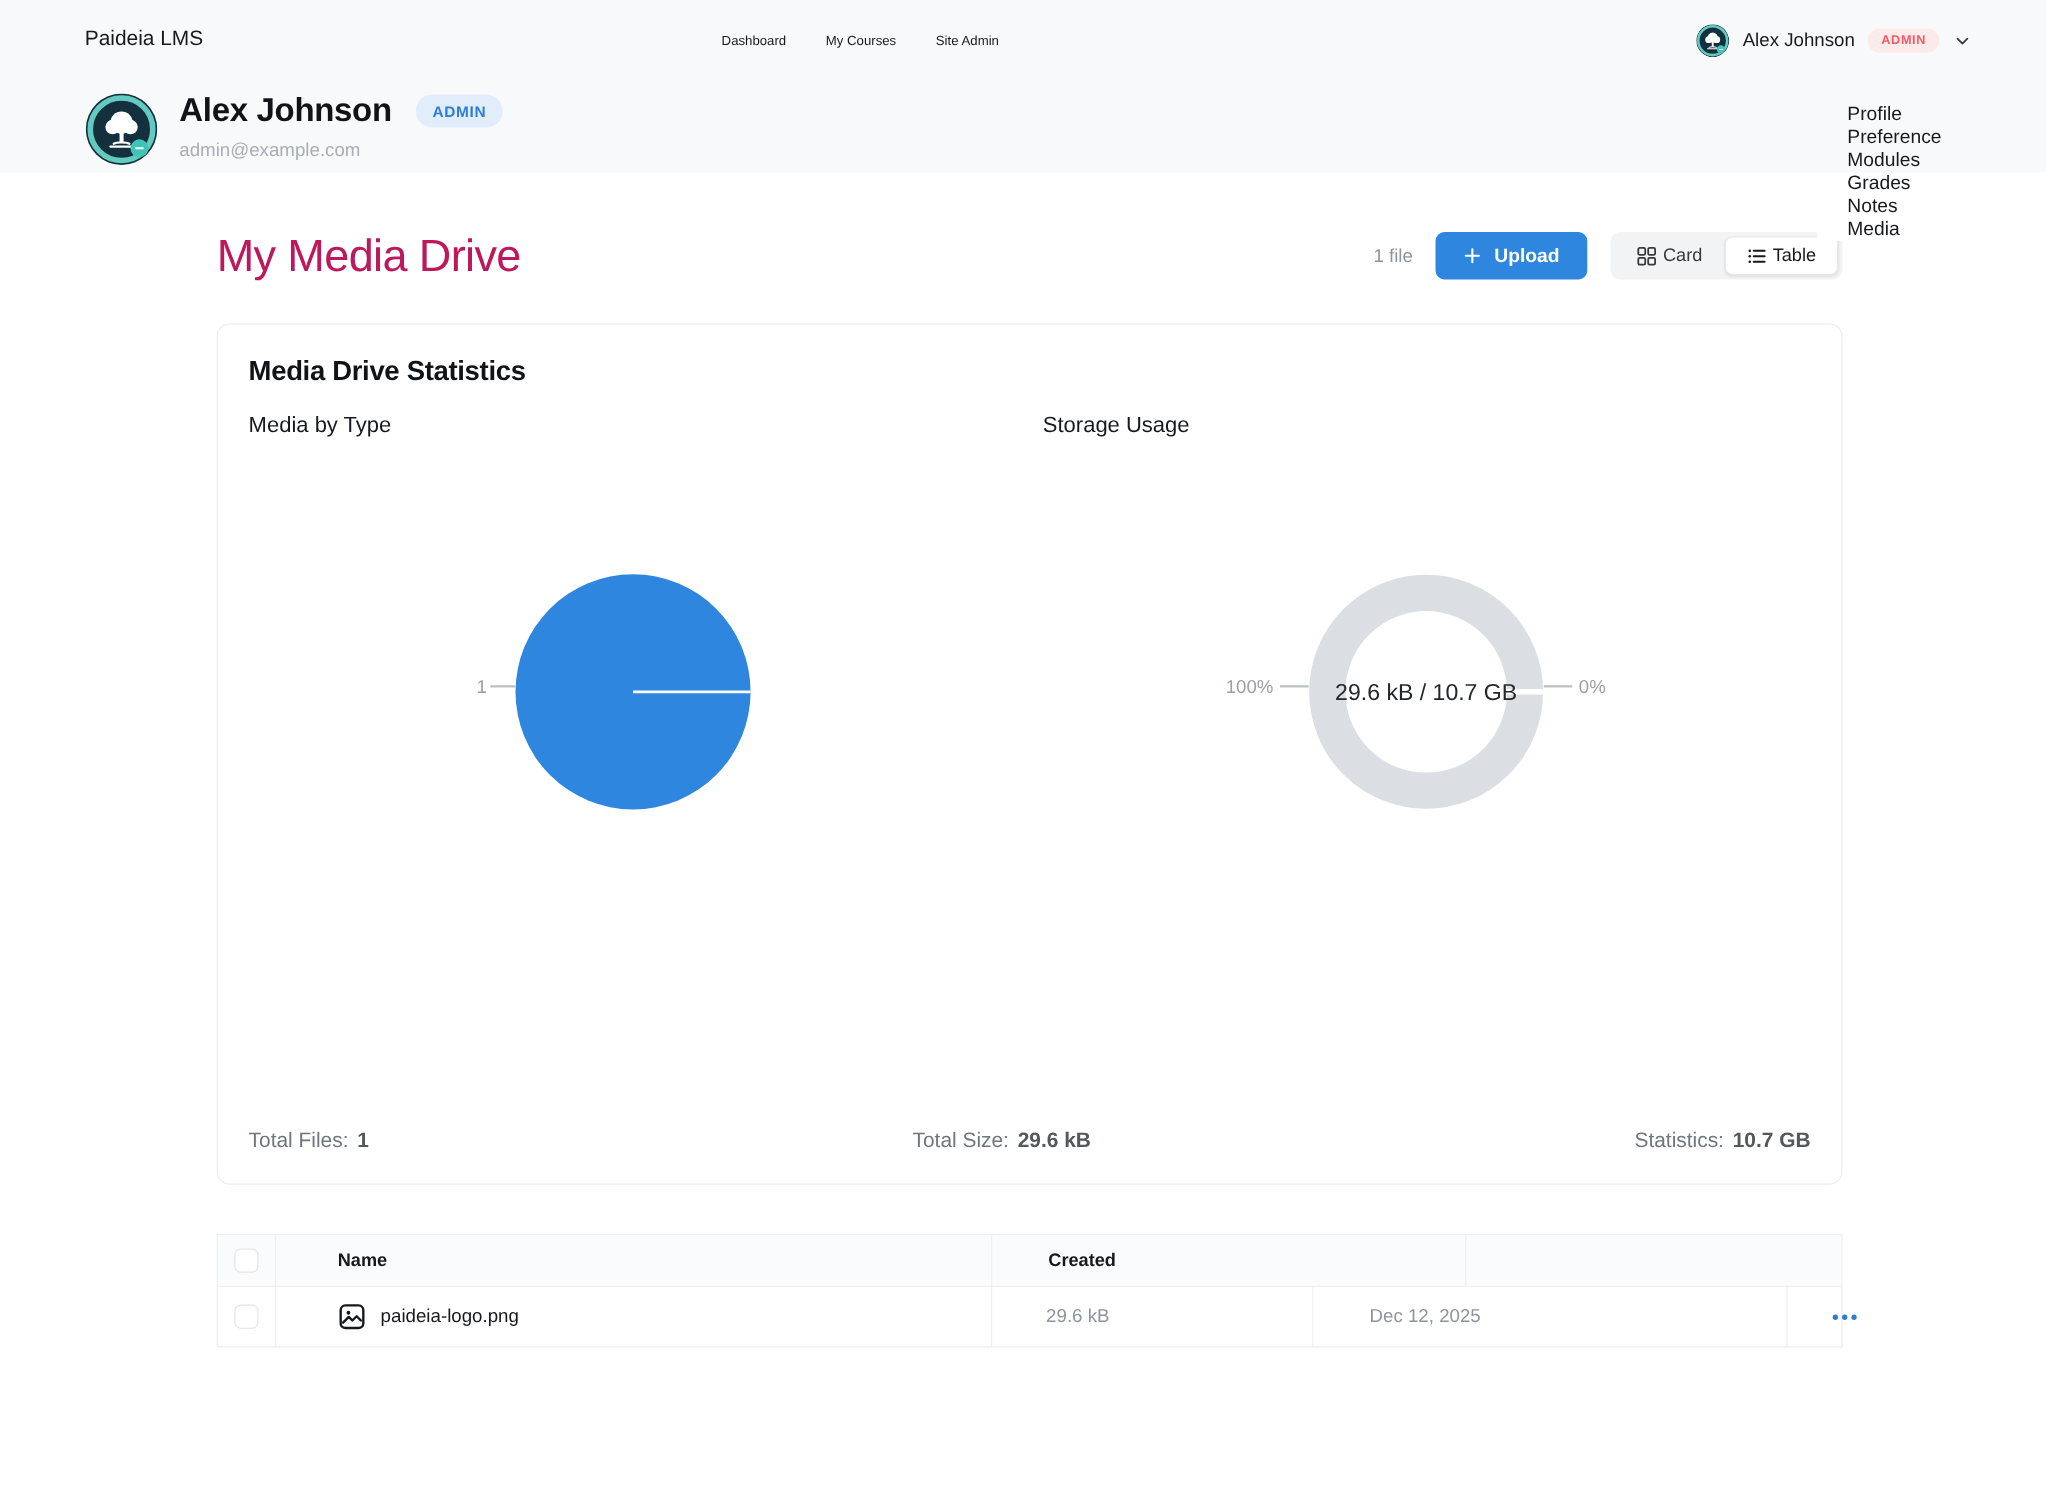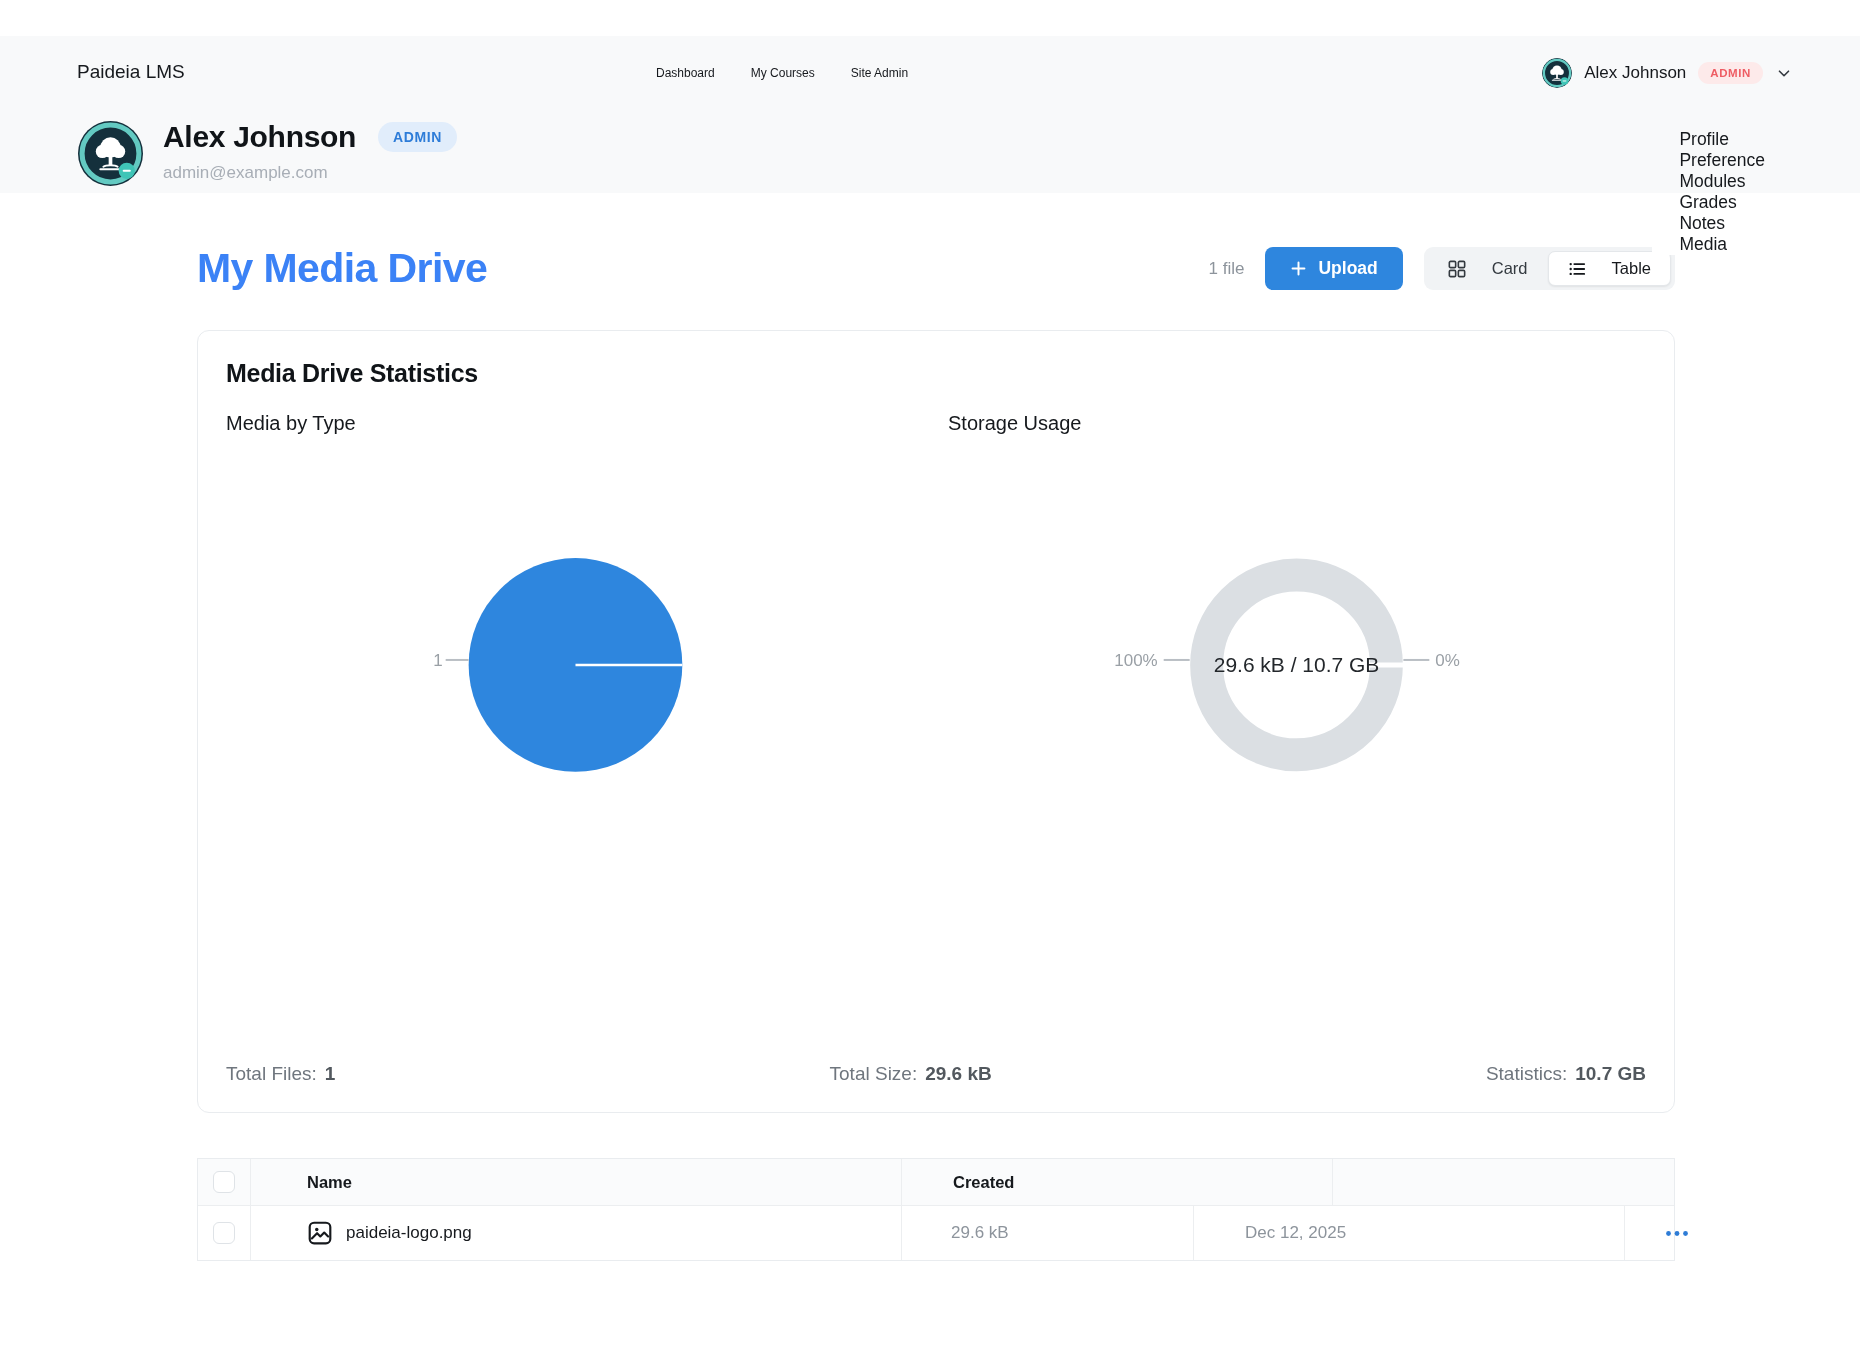--- a/index.html
+++ b/index.html
@@ -4,21 +4,21 @@
 <style>
   * { box-sizing: border-box; }
   html,body { margin:0; padding:0; background:#ffffff; }
   body {
     width:1860px; height:1354px; position:relative; overflow:hidden;
     font-family:"Liberation Sans", sans-serif; color:#1d2228;
   }
   .screen { width:1860px; height:1354px; position:relative; background:#ffffff; }
 
   
-  .header { position:relative; width:100%; height:157px; background:#f8f9fa;margin-top:36px; }
+  .header { position:relative; width:100%; height:157px; background:#f8f9fa; }
   .brand { position:absolute; left:77px; top:25px; font-size:19px; font-weight:500; color:#16191d; }
   .nav-links { position:absolute; left:656px; top:0; height:74px; display:flex; align-items:center; gap:36px; }
   .nav-link { font-size:12px; font-weight:500; color:#16191d; cursor:pointer;text-align:center; }
   .nav-user { position:absolute; right:67px; top:0; height:74px; display:flex; align-items:center; gap:12px; cursor:pointer; }
   .avatar-sm { width:30px; height:30px; border-radius:50%; overflow:hidden; flex:none; }
   .nav-user-name { font-size:17px; color:#16191d; }
   .badge-admin-red {
     background:#fdeaea; color:#ee5d64; font-size:11.5px; font-weight:700;
     letter-spacing:.6px; padding:5px 12px; border-radius:999px;
   }
@@ -34,31 +34,31 @@
   }
   .profile-email { margin-top:9px; font-size:17px; color:#a8aeb6; }
 
   .tabs { position:absolute; right:68px; bottom:0; height:64px; display:flex; align-items:stretch;flex-direction:column; }
   .tab { display:flex; align-items:center; padding:0 27px; font-size:17.5px; color:#16191d; cursor:pointer; border-radius:10px 10px 0 0; }
   .tab.active { background:#ffffff; }
 
   
   .content { padding:0 185px 0 197px; }
   .title-row { margin-top:52px; display:flex; align-items:center; }
-  .page-title { font-size:41px; font-weight:700; letter-spacing:-.6px; color:#3b82f6; }
+  .page-title { font-size:41px; font-weight:400; letter-spacing:-.6px; color:#be185d; }
   .title-actions { margin-left:auto; display:flex; align-items:center; gap:21px; }
   .file-count { font-size:17px; color:#8d949c; }
   .btn-upload {
     display:flex; align-items:center; gap:11px; height:43px; padding:0 25px;
     background:#2e86de; color:#fff; font-size:17.5px; font-weight:600;
     border:none; border-radius:8px; cursor:pointer;
   }
   .seg { display:flex; align-items:center; background:#f1f3f5; border-radius:9px; padding:4px; height:43px; }
   .seg-opt {
-    display:flex; align-items:center; gap:26px; height:35px; padding:0 19px;
+    display:flex; align-items:center; gap:6px; height:35px; padding:0 19px;
     font-size:16.5px; color:#343a40; border-radius:7px; cursor:pointer; background:transparent; border:1px solid transparent;
   }
   .seg-opt.active { background:#fff; border:1px solid #e4e7ea; box-shadow:0 1px 2px rgba(0,0,0,.07); color:#16191d; font-weight:500; }
 
   
   .card {
     margin-top:38px; width:1478px; height:783px; border:1px solid #e9ecef;
     border-radius:12px; background:#fff; display:flex; flex-direction:column;
   }
   .card-title { margin:28px 28px 0; font-size:25px; font-weight:700; color:#101418; letter-spacing:-.3px; }

